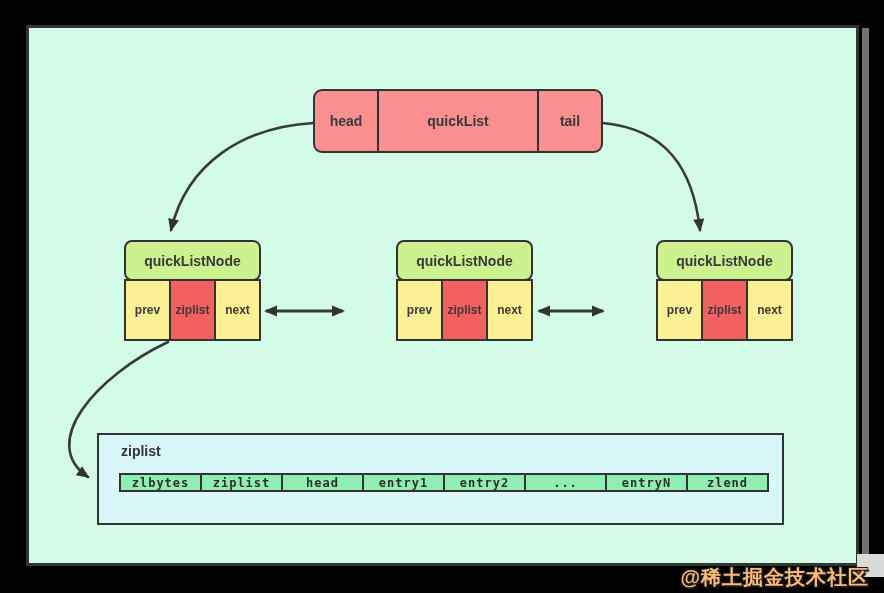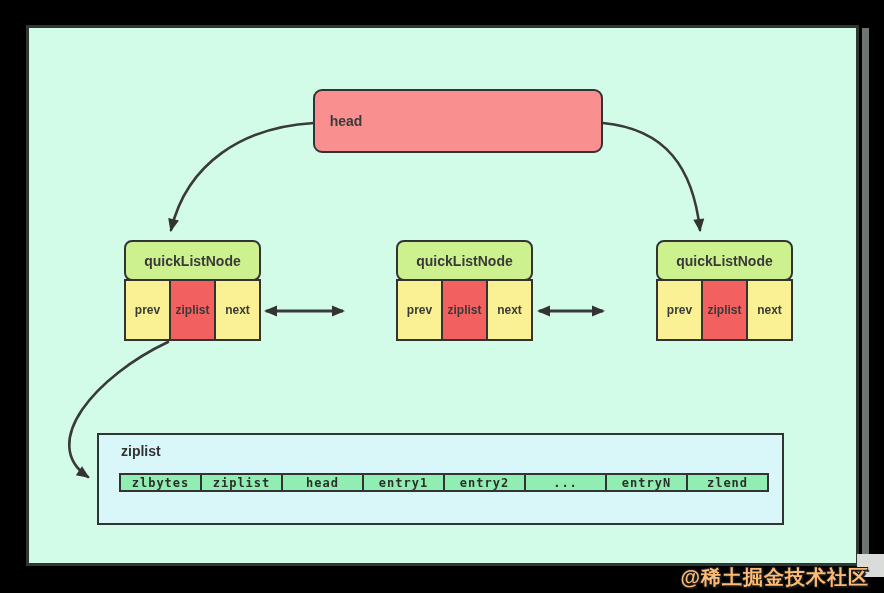--- a/index.html
+++ b/index.html
@@ -147,20 +147,22 @@
     </defs>
     <path d="M 314 123 C 243 127 187 163 171 230" fill="none" stroke="#3a3a3a" stroke-width="2.6" stroke-linecap="round" marker-end="url(#arrow)"></path>
     <path d="M 603 123 C 666 129 693 168 700 230" fill="none" stroke="#3a3a3a" stroke-width="2.6" stroke-linecap="round" marker-end="url(#arrow)"></path>
     <path d="M 266 311 L 343 311" fill="none" stroke="#3a3a3a" stroke-width="2.8" marker-start="url(#arrowRev)" marker-end="url(#arrow)"></path>
     <path d="M 539 311 L 603 311" fill="none" stroke="#3a3a3a" stroke-width="2.8" marker-start="url(#arrowRev)" marker-end="url(#arrow)"></path>
     <path d="M 168 342 C 96 376 38 443 88 477" fill="none" stroke="#3a3a3a" stroke-width="2.6" stroke-linecap="round" marker-end="url(#arrow)"></path>
   </svg>
 
   <div class="qlist">
     <div class="qlist-cell side">head</div>
+    <div class="qlist-cell mid">quickList</div>
+    <div class="qlist-cell side">tail</div>
   </div>
 
   <div class="node" style="left:76px">
     <div class="node-header">quickListNode</div>
     <div class="node-cells">
       <div class="node-cell">prev</div>
       <div class="node-cell zl">ziplist</div>
       <div class="node-cell">next</div>
     </div>
   </div>

